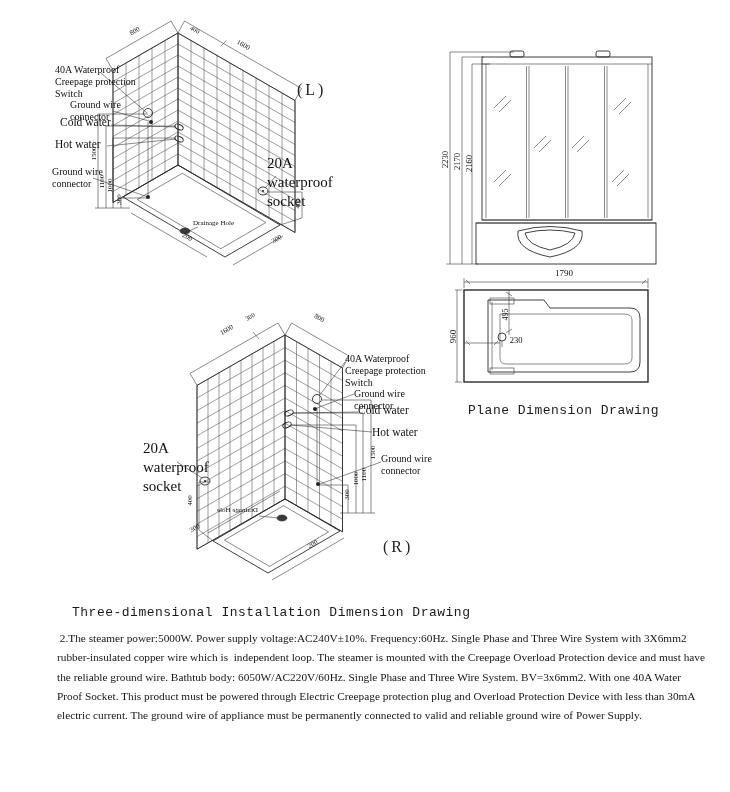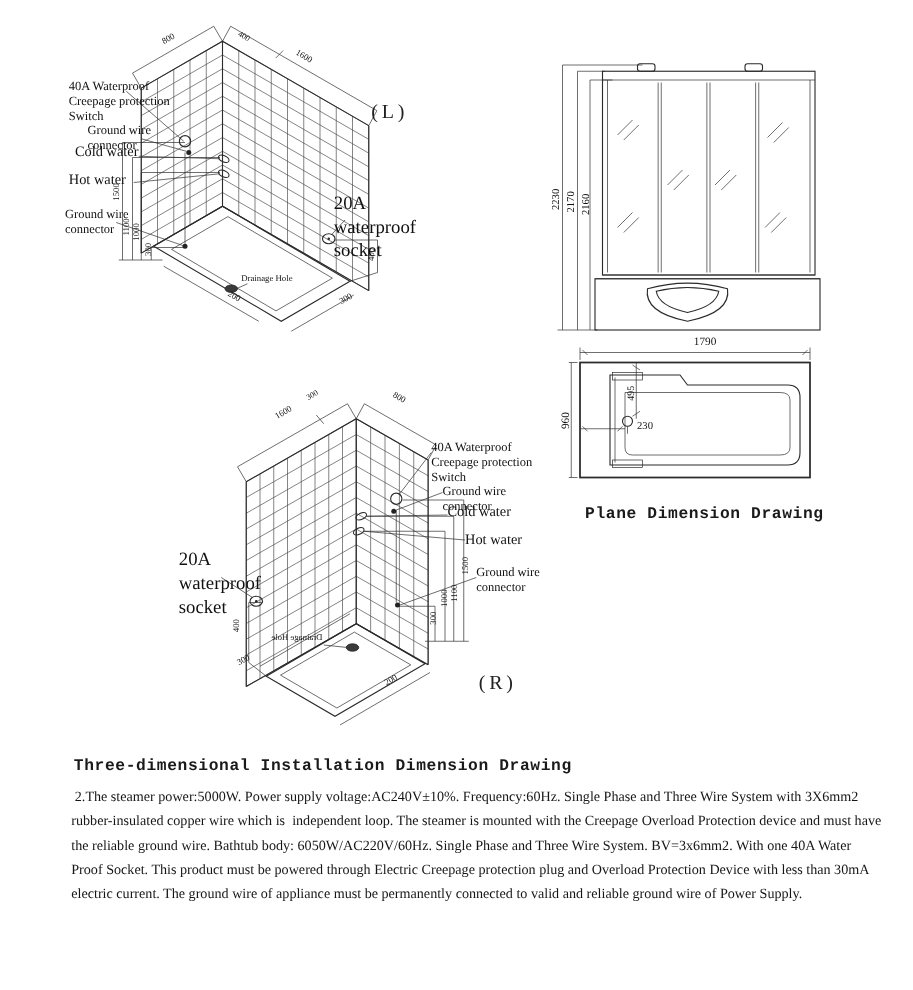--- a/index.html
+++ b/index.html
@@ -7,21 +7,21 @@
        font-family:"Liberation Serif",serif;color:#111;}
   .draw{position:absolute;}
   .draw svg{position:absolute;left:0;top:0;}
   .lab{position:absolute;white-space:pre-line;line-height:1.18;color:#111;}
   .s75{font-size:10px;}
   .s95{font-size:15px;line-height:1.25;margin-top:11px;}
   .s11{font-size:11.5px;text-align:center;}
   .dim{position:absolute;font-size:7px;color:#111;width:24px;text-align:center;height:9px;line-height:9px;}
   .dimS{font-size:6.5px;}
   .tag{position:absolute;font-size:16px;letter-spacing:3px;color:#222;}
-  .mono{font-family:"Liberation Mono","DejaVu Sans Mono",monospace;font-weight:bold;color:#1a1a1a;}
+  .mono{font-family:"Liberation Mono","DejaVu Sans Mono",monospace;font-weight:normal;color:#1a1a1a;}
   .caption{position:absolute;font-size:13px;letter-spacing:.5px;}
   .title{position:absolute;font-size:13px;letter-spacing:.5px;}
   .notes{position:absolute;left:57px;top:629px;width:648px;font-size:11.3px;line-height:19.3px;color:#161616;}
   .notes p{margin:0;white-space:pre-wrap;}
   svg path,svg line,svg rect,svg circle,svg ellipse,svg polygon{fill:none;stroke:#2b2b2b;}
   .thin{stroke-width:.55;}
   .med{stroke-width:.9;}
   .thick{stroke-width:1.4;}
   g[data-grid] path{stroke:#4d4d4d;stroke-width:.55;}
   .dot{fill:#222;stroke:none;}
@@ -191,16 +191,16 @@
   <div class="dim" style="left:172px;top:14px;transform:rotate(30deg);">800</div>
   <div class="dim" style="left:226px;top:148px;transform:rotate(-90deg);">1500</div>
   <div class="dim" style="left:217px;top:170px;transform:rotate(-90deg);">1100</div>
   <div class="dim" style="left:209px;top:174px;transform:rotate(-90deg);">1000</div>
   <div class="dim" style="left:200px;top:190px;transform:rotate(-90deg);">300</div>
   <div class="dim" style="left:166px;top:240px;transform:rotate(-30deg);">200</div>
   <div class="dim" style="left:43px;top:196px;transform:rotate(-90deg);">400</div>
   <div class="dim" style="left:48px;top:224px;transform:rotate(-30deg);">300</div>
 </div>
 
-<div class="title mono" style="left:59px;top:605px;">Three-dimensional Installation Dimension Drawing</div>
+<div class="title mono" style="left:72px;top:605px;">Three-dimensional Installation Dimension Drawing</div>
 <div class="notes">
   <p> 2.The steamer power:5000W. Power supply voltage:AC240V±10%. Frequency:60Hz. Single Phase and Three Wire System with 3X6mm2 rubber-insulated copper wire which is  independent loop. The steamer is mounted with the Creepage Overload Protection device and must have the reliable ground wire. Bathtub body: 6050W/AC220V/60Hz. Single Phase and Three Wire System. BV=3x6mm2. With one 40A Water Proof Socket. This product must be powered through Electric Creepage protection plug and Overload Protection Device with less than 30mA electric current. The ground wire of appliance must be permanently connected to valid and reliable ground wire of Power Supply.</p>
 </div>
 
 </body></html>

